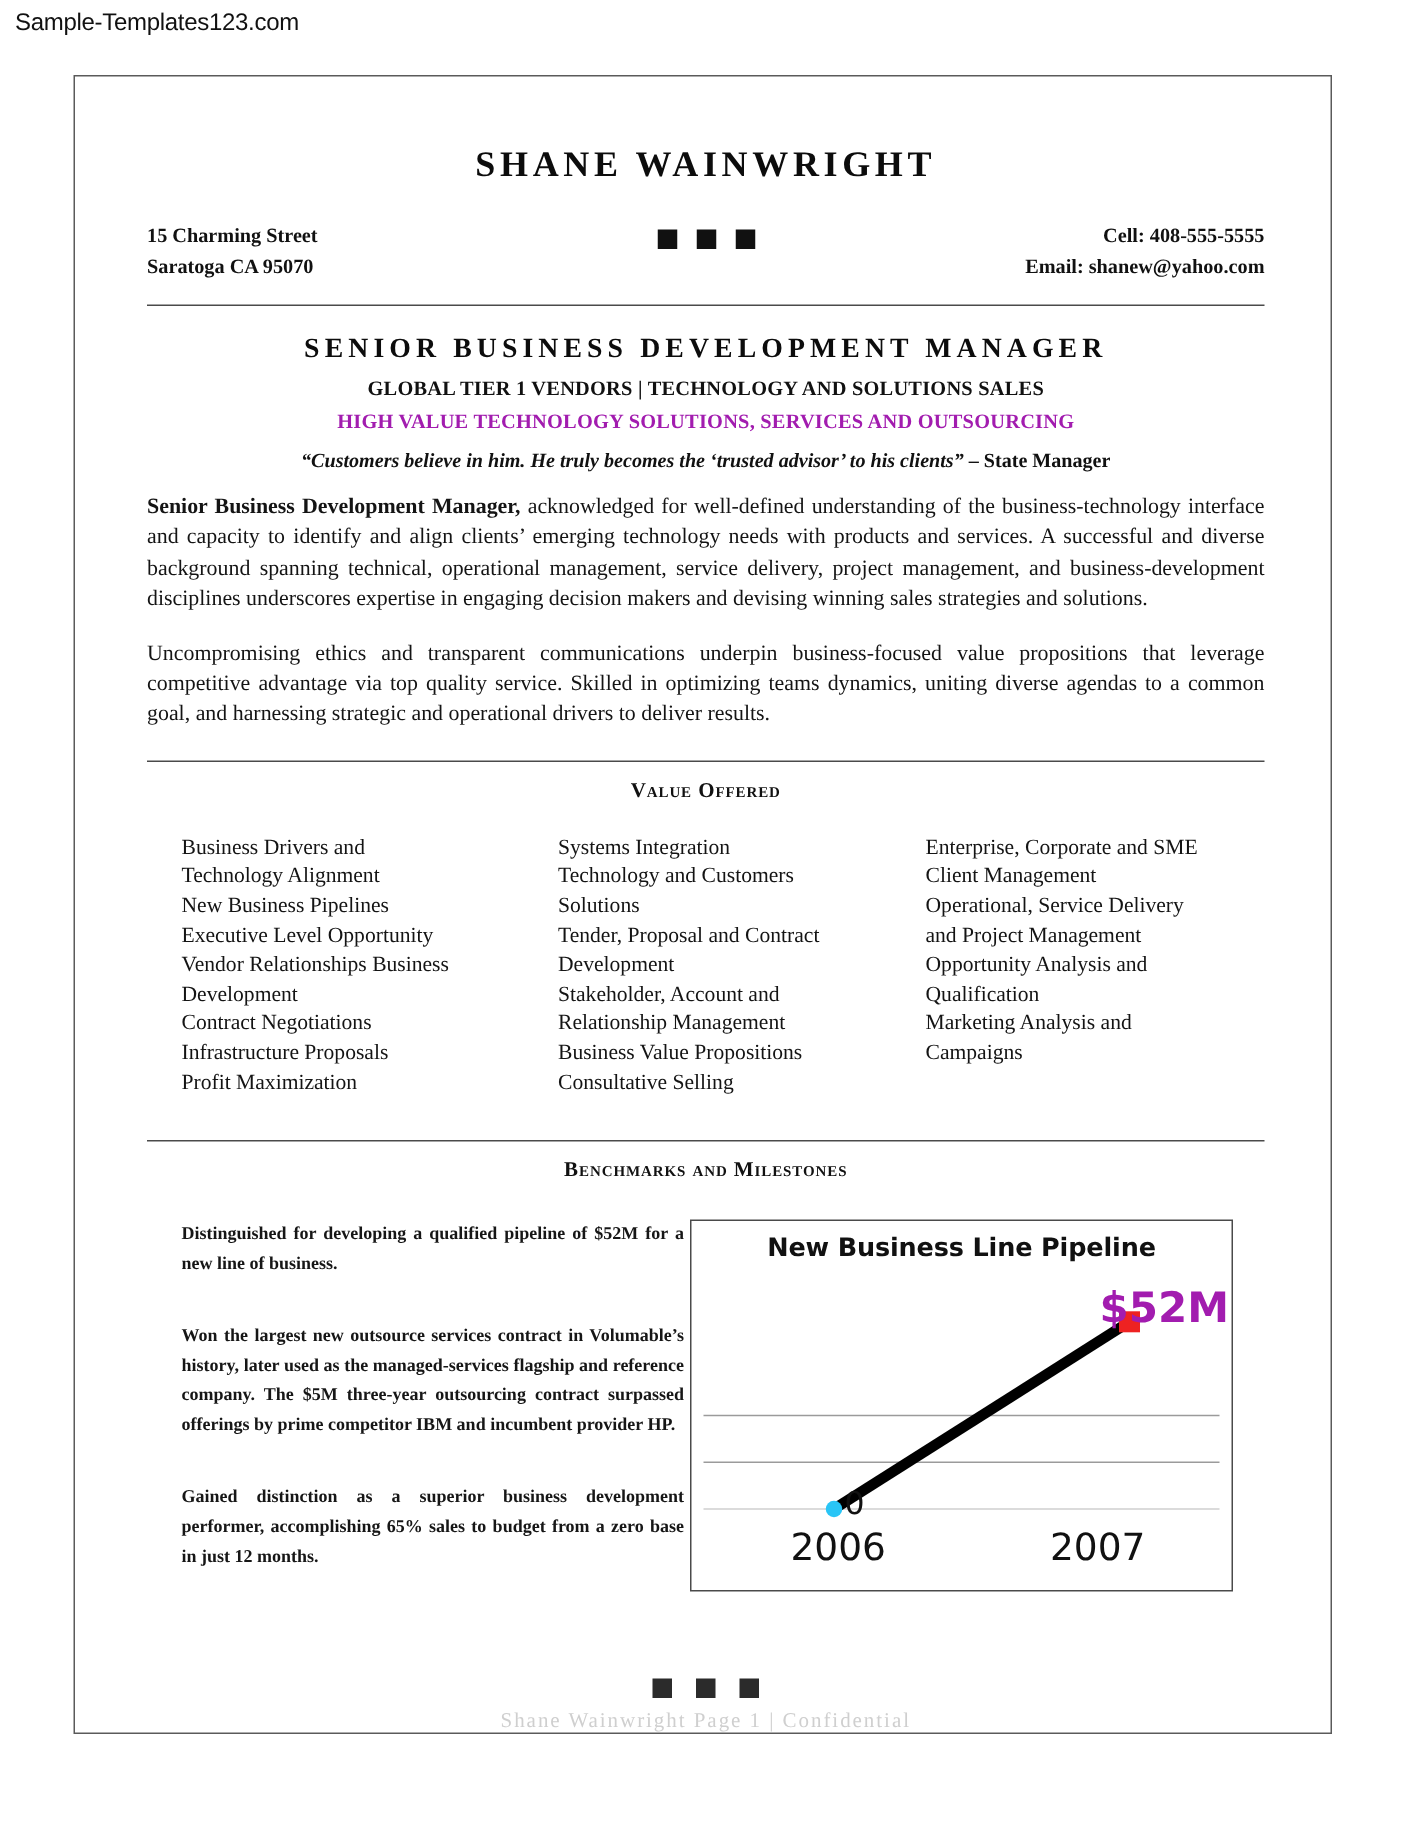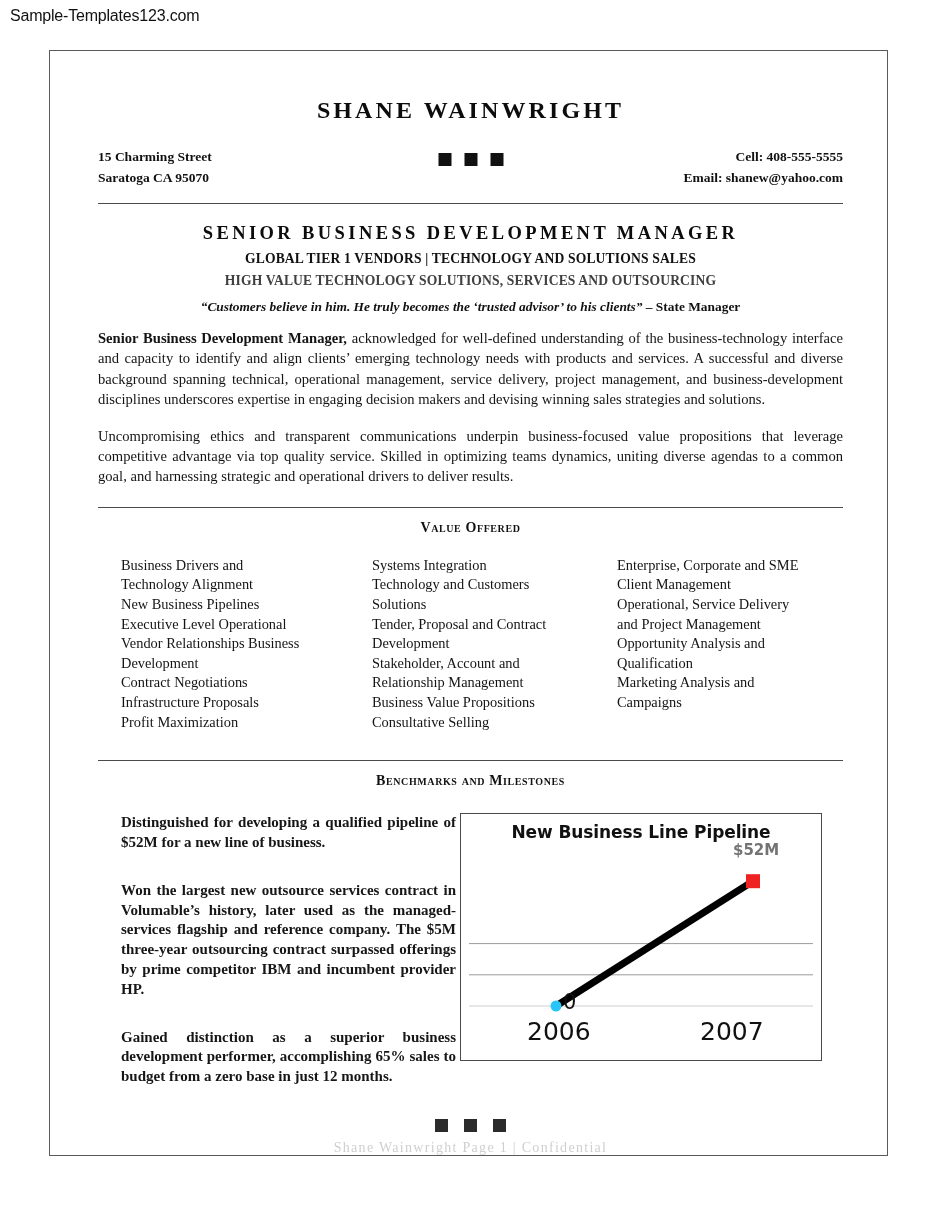--- a/index.html
+++ b/index.html
@@ -116,21 +116,21 @@
     font-size: 13.6px;
     font-weight: bold;
     color: #111111;
     letter-spacing: 0.15px;
     line-height: 21px;
     margin-top: 2px;
   }
   .job-sub2 {
     font-size: 13.6px;
     font-weight: bold;
-    color: #404040;
+    color: #a21caf;
     letter-spacing: 0.15px;
     line-height: 21px;
     margin-top: 1px;
   }
   .quote {
     font-size: 13.4px;
     font-weight: bold;
     font-style: italic;
     color: #111111;
     margin-top: 6px;
@@ -190,21 +190,21 @@
   .bench-wrap {
     display: flex;
     margin-top: 24px;
   }
   .bench-text {
     width: 358px;
     padding-left: 23px;
     box-sizing: border-box;
   }
   .bench-para {
-    font-size: 15px;
+    font-size: 12px;
     font-weight: bold;
     color: #161616;
     text-align: justify;
     line-height: 19.8px;
   }
   .bench-para + .bench-para { margin-top: 28px; }
 
   
   .chart-box {
     width: 362px;
@@ -228,25 +228,25 @@
     letter-spacing: -0.1px;
   }
   .chart-svg {
     position: absolute;
     left: 0;
     top: 0;
   }
   .chart-label-value {
     position: absolute;
     font-family: "DejaVu Sans", sans-serif;
-    font-size: 15px;
-    font-weight: bold;
-    color: #737373;
+    font-size: 28px;
+    font-weight: bold;
+    color: #a21caf;
     left: 272px;
-    top: 27px;
+    top: 41px;
     white-space: nowrap;
   }
   .chart-label-zero {
     position: absolute;
     font-family: "DejaVu Sans", sans-serif;
     font-size: 21px;
     color: #111111;
     left: 102px;
     top: 176px;
   }
@@ -324,21 +324,21 @@
     <div class="para second">Uncompromising ethics and transparent communications underpin business-focused value propositions that leverage competitive advantage via top quality service. Skilled in optimizing teams dynamics, uniting diverse agendas to a common goal, and harnessing strategic and operational drivers to deliver results.</div>
 
     <hr class="section-rule">
     <div class="section-title">Value Offered</div>
 
     <div class="value-cols">
       <div class="value-col c1">
         <div class="value-item">Business Drivers and</div>
         <div class="value-item">Technology Alignment</div>
         <div class="value-item">New Business Pipelines</div>
-        <div class="value-item">Executive Level Operational</div>
+        <div class="value-item">Executive Level Opportunity</div>
         <div class="value-item">Vendor Relationships Business</div>
         <div class="value-item">Development</div>
         <div class="value-item">Contract Negotiations</div>
         <div class="value-item">Infrastructure Proposals</div>
         <div class="value-item">Profit Maximization</div>
       </div>
       <div class="value-col c2">
         <div class="value-item">Systems Integration</div>
         <div class="value-item">Technology and Customers</div>
         <div class="value-item">Solutions</div>

